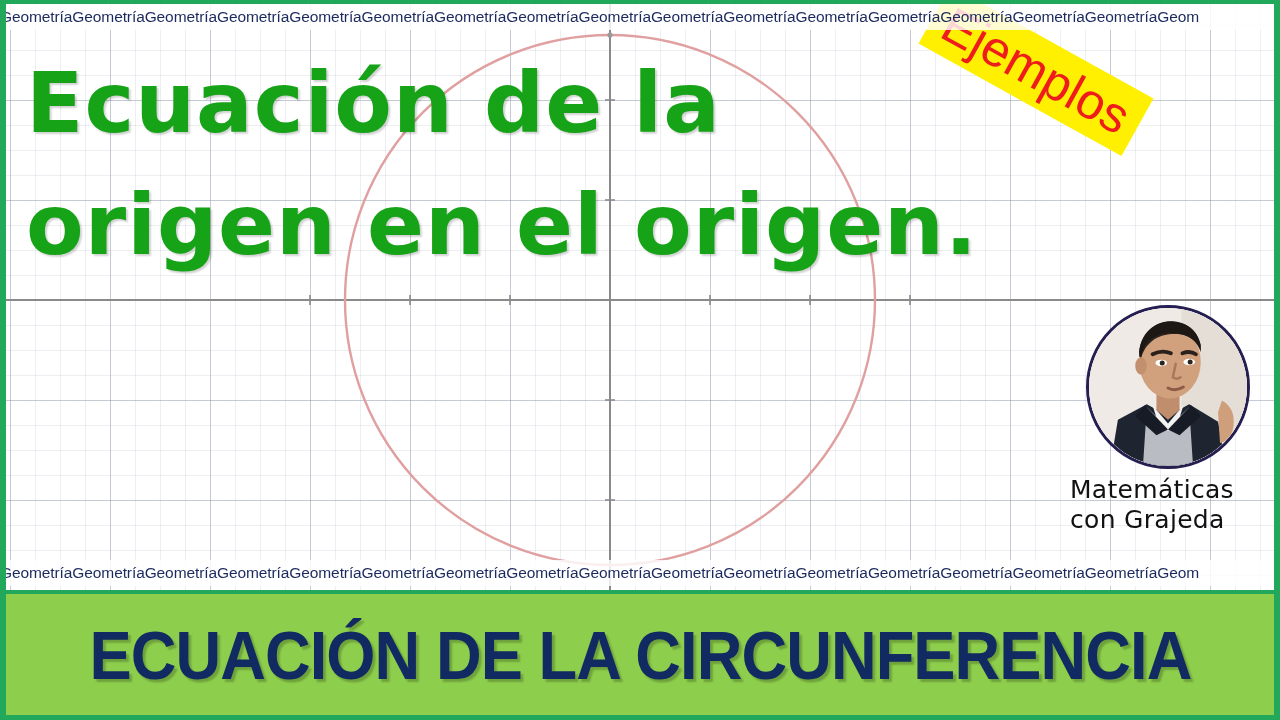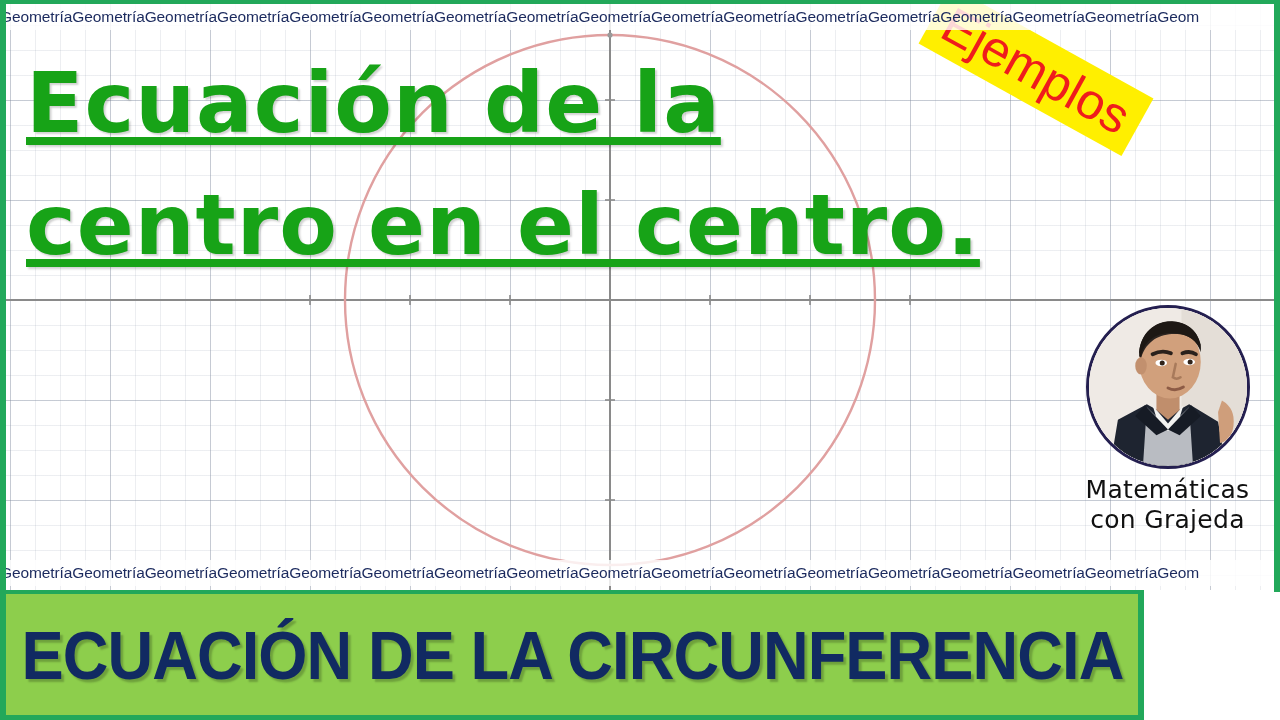--- a/index.html
+++ b/index.html
@@ -65,21 +65,21 @@
     position:absolute; left:26px; top:42px; width:1010px;
     z-index:14;
     color:#17a317;
     font-family:"DejaVu Sans", sans-serif;
     font-weight:bold;
     font-size:84px;
     line-height:122px;
     letter-spacing:1px;
     text-shadow:2px 2px 2px rgba(0,0,0,.18);
   }
-  .headline .ln { display:block; white-space:nowrap;text-decoration:underline; }
+  .headline .ln { display:block; white-space:nowrap; }
   .ln2 { letter-spacing:0.5px; }
 
   
   .formula {
     position:absolute; left:62px; top:430px;
     z-index:14;
     color:#f01515;
     font-family:"DejaVu Serif", serif;
     font-style:italic; font-weight:bold;
     font-size:80px; line-height:90px;
@@ -106,21 +106,21 @@
     color:#ef1c1c;
     font-family:"Liberation Sans", sans-serif;
     font-size:50px; font-weight:normal;
     line-height:1;
     letter-spacing:0px;
   }
 
   
   .brand {
     position:absolute; left:1060px; top:305px; width:205px;
-    z-index:18; text-align:center;padding-left:10px;
+    z-index:18; text-align:left;padding-left:10px;
   }
   .avatar {
     width:164px; height:164px; margin:0 auto;
     border-radius:50%;
     border:3px solid #241f50;
     overflow:hidden; position:relative;
     background:#e8e3dd;
   }
   .av-wall {
     position:absolute; inset:0;
@@ -131,21 +131,21 @@
     margin-top:6px;
     color:#111111;
     font-family:"DejaVu Sans", sans-serif;
     font-size:25px; line-height:30px;
     letter-spacing:.3px;
     white-space:pre-line;
   }
 
   
   .titlebar {
-    position:absolute; left:0; top:590px; width:1144px; height:130px;
+    position:absolute; left:0; top:590px; width:1280px; height:130px;
     background:#8dce4c;
     border-top:4px solid #22a85a;
     border-left:6px solid #22a85a;
     border-right:6px solid #22a85a;
     border-bottom:5px solid #22a85a;
     display:flex; align-items:center; justify-content:center;
     z-index:25;
   }
   .titlebar-text {
     color:#112a62;
@@ -195,21 +195,21 @@
 
   <div class="wm-strip wm-top">
     <span>GeometríaGeometríaGeometríaGeometríaGeometríaGeometríaGeometríaGeometríaGeometríaGeometríaGeometríaGeometríaGeometríaGeometríaGeometríaGeometríaGeom</span>
   </div>
   <div class="wm-strip wm-bottom">
     <span>GeometríaGeometríaGeometríaGeometríaGeometríaGeometríaGeometríaGeometríaGeometríaGeometríaGeometríaGeometríaGeometríaGeometríaGeometríaGeometríaGeom</span>
   </div>
 
   <div class="headline">
     <span class="ln ln1">Ecuación de la</span>
-    <span class="ln ln3">centro en el centro.</span>
+    <span class="ln ln3">origen en el origen.</span>
   </div>
 
 
   <div class="tag">
     <span class="tag-text">Ejemplos</span>
   </div>
 
   <div class="brand">
     <div class="avatar">
       <div class="av-wall"></div>

